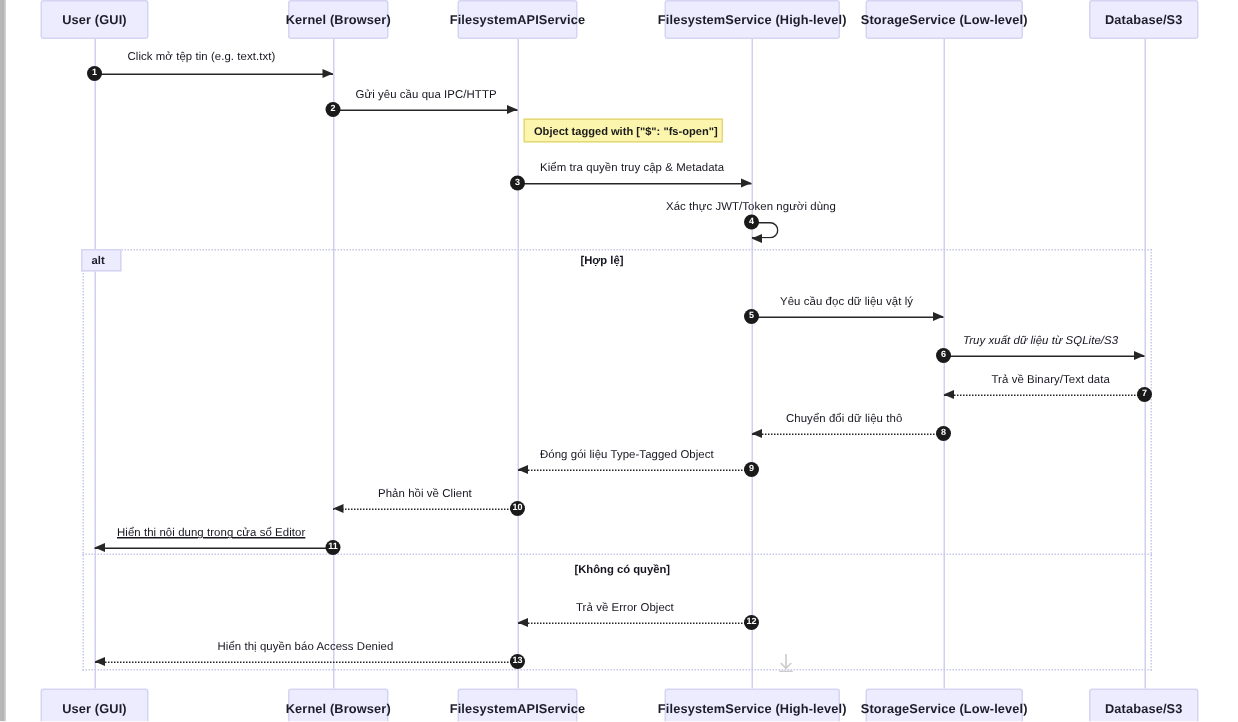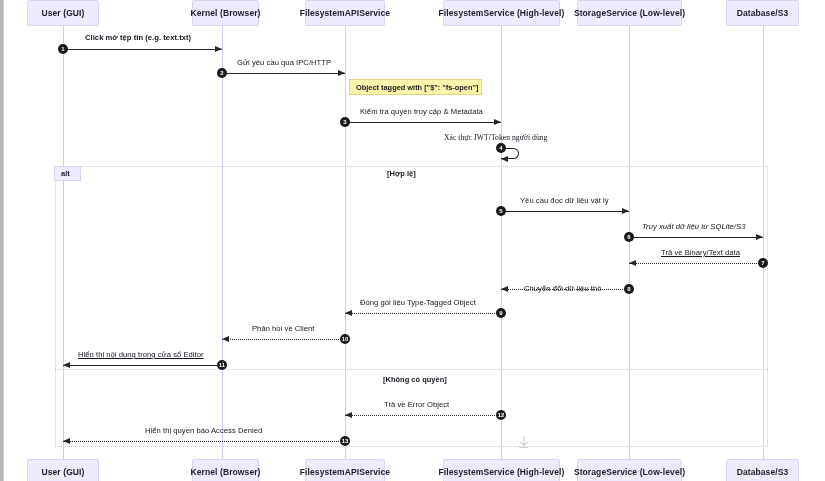--- a/index.html
+++ b/index.html
@@ -150,49 +150,49 @@
       <div class="lifeline" style="left: 629px; top: 26px; height: 433px;"></div>
       <div class="lifeline" style="left: 763px; top: 26px; height: 433px;"></div>
       <div class="frag" style="left: 55px; top: 166px; width: 713px; height: 281px;"></div>
       <div class="frag-label" style="left: 54px; top: 166px;">alt</div>
       <div class="frag-divider" style="left: 55px; top: 369px; width: 713px;"></div>
       <div class="frag-cond" style="left: 387px; top: 169px;">[Hợp lệ]</div>
       <div class="frag-cond" style="left: 383px; top: 375px;">[Không có quyền]</div>
       <div class="note" style="left: 349px; top: 79px; width: 133px; height: 16px;">Object tagged with ["$": "fs-open"]</div>
       <div class="msg-line solid" style="left: 63px; top: 49px; width: 159px;"></div>
       <div class="arrow-head right" style="left: 215px; top: 46px;"></div>
-      <div class="msg-label" style="left: 85px; top: 33px; font-weight: bold;">Click mở tệp tin (e.g. text.txt)</div>
+      <div class="msg-label" style="left: 85px; top: 33px;">Click mở tệp tin (e.g. text.txt)</div>
       <div class="seq-num" style="left: 58px; top: 44px;">1</div>
       <div class="msg-line solid" style="left: 222px; top: 73px; width: 123px;"></div>
       <div class="arrow-head right" style="left: 338px; top: 70px;"></div>
       <div class="msg-label" style="left: 237px; top: 58px;">Gửi yêu cầu qua IPC/HTTP</div>
       <div class="seq-num" style="left: 217px; top: 68px;">2</div>
       <div class="msg-line solid" style="left: 345px; top: 122px; width: 156px;"></div>
       <div class="arrow-head right" style="left: 494px; top: 119px;"></div>
       <div class="msg-label" style="left: 360px; top: 107px;">Kiểm tra quyền truy cập &amp; Metadata</div>
       <div class="seq-num" style="left: 340px; top: 117px;">3</div>
       <div class="self-loop" style="left: 501px; top: 148px; width: 18px; height: 11px;"></div>
       <div class="arrow-head left" style="left: 501px; top: 155.5px;"></div>
-      <div class="msg-label" style="left: 444px; top: 133px; font-family: Liberation Serif, serif;">Xác thực JWT/Token người dùng</div>
+      <div class="msg-label" style="left: 444px; top: 133px;">Xác thực JWT/Token người dùng</div>
       <div class="seq-num" style="left: 496px; top: 143px;">4</div>
       <div class="msg-line solid" style="left: 501px; top: 211px; width: 128px;"></div>
       <div class="arrow-head right" style="left: 622px; top: 208px;"></div>
       <div class="msg-label" style="left: 520px; top: 196px;">Yêu cầu đọc dữ liệu vật lý</div>
       <div class="seq-num" style="left: 496px; top: 206px;">5</div>
       <div class="msg-line solid" style="left: 629px; top: 237px; width: 134px;"></div>
       <div class="arrow-head right" style="left: 756px; top: 234px;"></div>
       <div class="msg-label" style="left: 642px; top: 222px; font-style: italic;">Truy xuất dữ liệu từ SQLite/S3</div>
       <div class="seq-num" style="left: 624px; top: 232px;">6</div>
       <div class="msg-line dashed" style="left: 629px; top: 263px; width: 134px;"></div>
       <div class="arrow-head left" style="left: 629px; top: 260px;"></div>
-      <div class="msg-label" style="left: 661px; top: 248px; text-decoration: underline;">Trả về Binary/Text data</div>
+      <div class="msg-label" style="left: 661px; top: 248px;">Trả về Binary/Text data</div>
       <div class="seq-num" style="left: 758px; top: 258px;">7</div>
       <div class="msg-line dashed" style="left: 501px; top: 289px; width: 128px;"></div>
       <div class="arrow-head left" style="left: 501px; top: 286px;"></div>
-      <div class="msg-label" style="left: 524px; top: 274px; margin-top: 10px;">Chuyển đổi dữ liệu thô</div>
+      <div class="msg-label" style="left: 524px; top: 274px;">Chuyển đổi dữ liệu thô</div>
       <div class="seq-num" style="left: 624px; top: 284px;">8</div>
       <div class="msg-line dashed" style="left: 345px; top: 313px; width: 156px;"></div>
       <div class="arrow-head left" style="left: 345px; top: 310px;"></div>
       <div class="msg-label" style="left: 360px; top: 298px;">Đóng gói liệu Type-Tagged Object</div>
       <div class="seq-num" style="left: 496px; top: 308px;">9</div>
       <div class="msg-line dashed" style="left: 222px; top: 339px; width: 123px;"></div>
       <div class="arrow-head left" style="left: 222px; top: 336px;"></div>
       <div class="msg-label" style="left: 252px; top: 324px;">Phản hồi về Client</div>
       <div class="seq-num" style="left: 340px; top: 334px;">10</div>
       <div class="msg-line solid" style="left: 63px; top: 365px; width: 159px;"></div>

